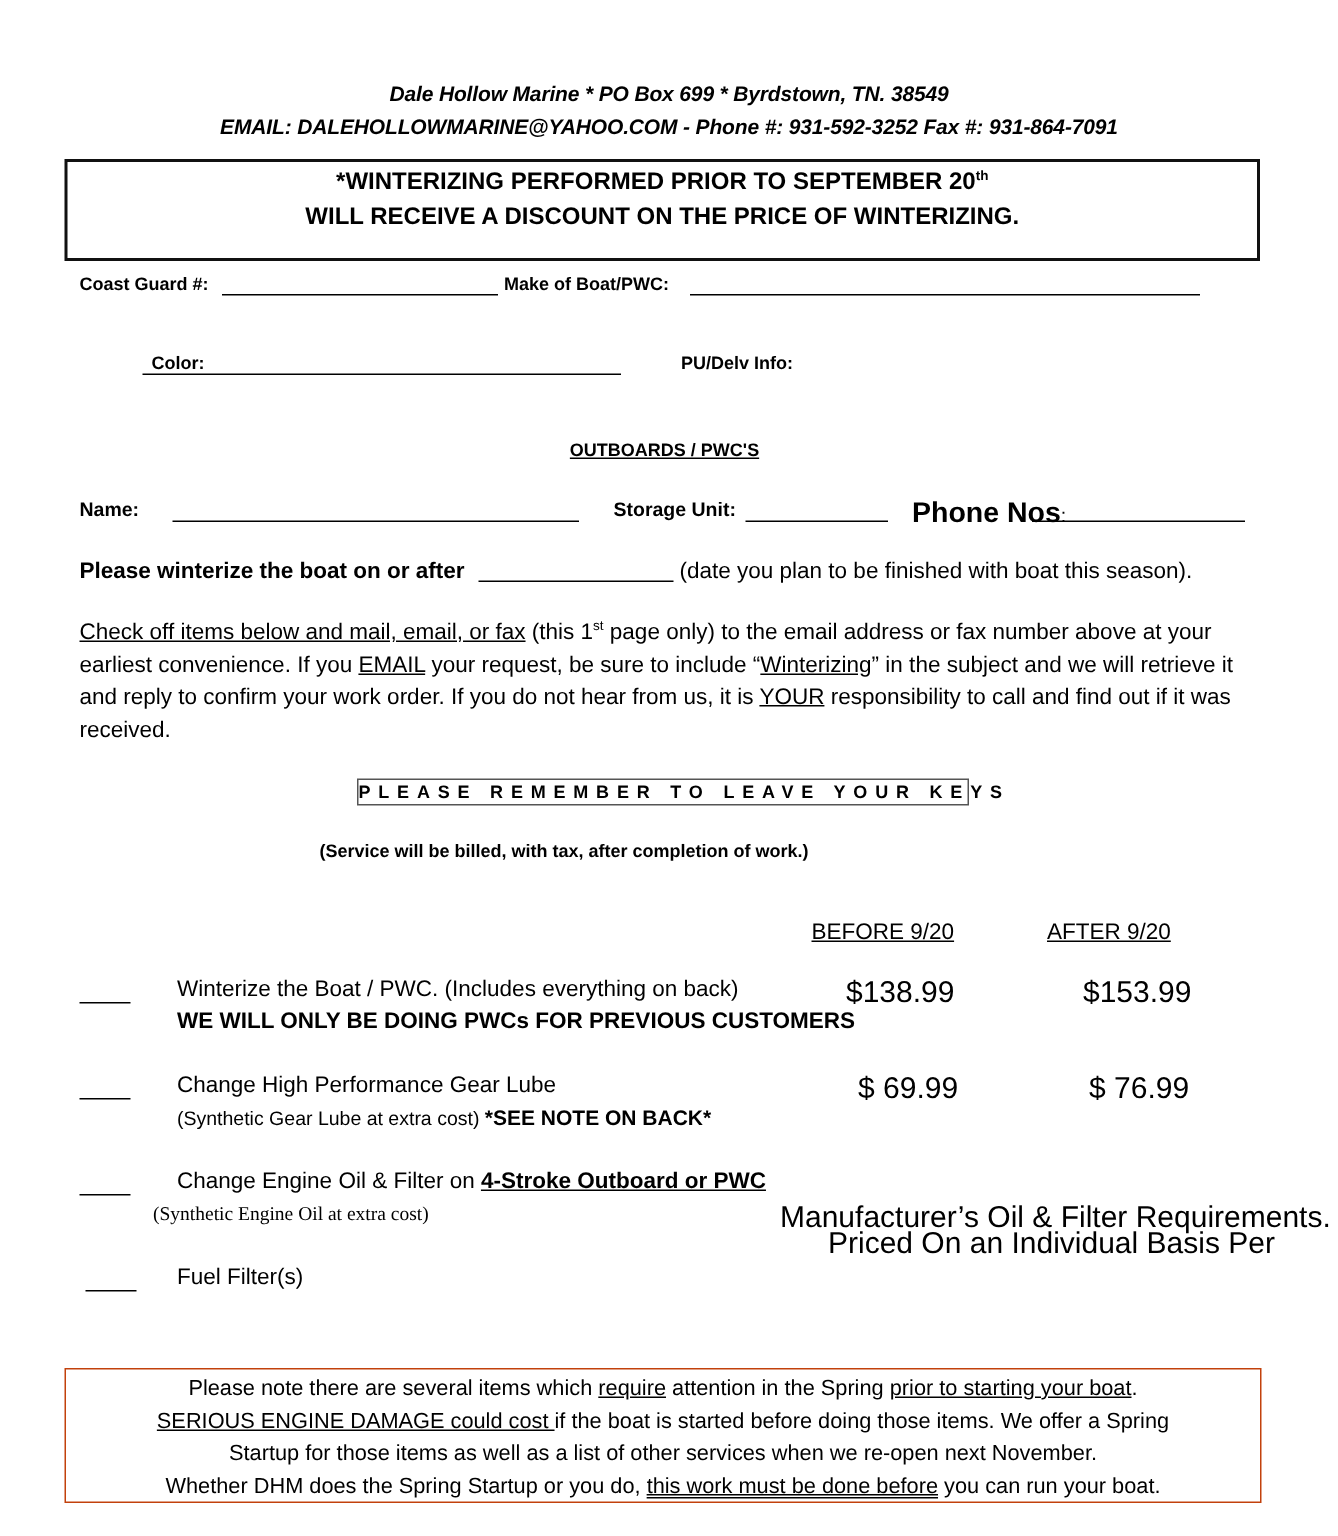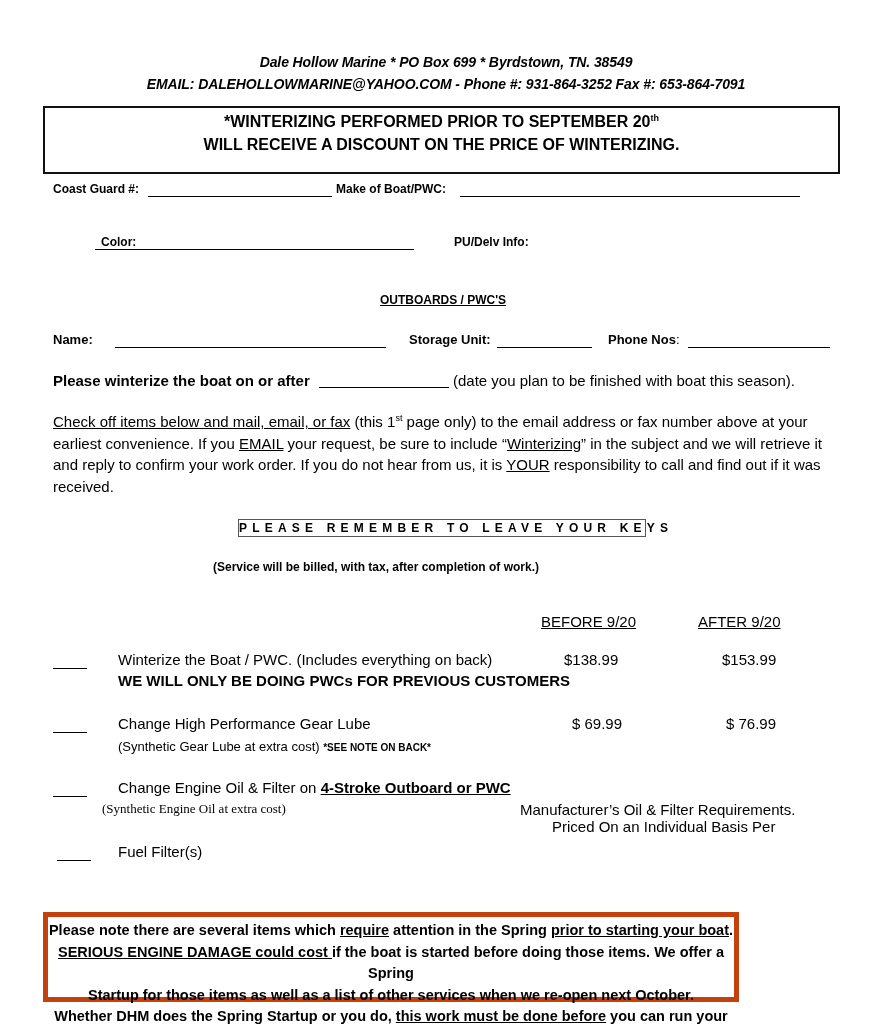--- a/index.html
+++ b/index.html
@@ -32,33 +32,33 @@
     left: 238px; top: 519px; width: 408px; height: 18px;
     border: 1px solid #555; box-sizing: border-box;
     font-weight: bold; font-size: 12px; letter-spacing: 5.2px;
     text-align: center; line-height: 16px; white-space: nowrap;
   }
   .billed { left: 0; width: 752px; top: 560px; font-weight: bold; font-size: 12px; text-align: center; }
   .colhdr { font-size: 15px; text-decoration: underline; }
   .chk { border-bottom: 1px solid #000; width: 34px; height: 1px; }
   .item-main { font-size: 15px; }
   .item-sub { font-size: 13px; }
-  .price { font-size: 15px; }
+  .price { font-size: 20px; }
   .note-box {
-    left: 43px; top: 912px; width: 696px; height: 90px;
-    border: 5px solid #c2410c; box-sizing: border-box;
-    font-weight: bold; font-size: 14.5px; line-height: 21.5px; text-align: center;
+    left: 43px; top: 912px; width: 798px; height: 90px;
+    border: 1px solid #c2410c; box-sizing: border-box;
+    font-weight: normal; font-size: 14.5px; line-height: 21.5px; text-align: center;
     padding-top: 3px;
   }
 </style>
 </head>
 <body>
 
 <div class="abs hdr center" style="top:54px;">Dale Hollow Marine * PO Box 699  *  Byrdstown, TN.  38549</div>
-<div class="abs hdr center" style="top:76px;">EMAIL:  DALEHOLLOWMARINE@YAHOO.COM  -  Phone #: 931-864-3252  Fax #:  653-864-7091</div>
+<div class="abs hdr center" style="top:76px;">EMAIL:  DALEHOLLOWMARINE@YAHOO.COM  -  Phone #: 931-592-3252  Fax #:  931-864-7091</div>
 
 <div class="abs banner">
   <div><span>*WINTERIZING PERFORMED PRIOR TO SEPTEMBER 20</span><sup>th</sup></div>
   <div>WILL RECEIVE A DISCOUNT ON THE PRICE OF WINTERIZING.</div>
 </div>
 
 <div class="abs lbl" style="left:53px; top:182px;">Coast Guard #:</div>
 <div class="abs line" style="left:148px; top:182px; width:184px;"></div>
 <div class="abs lbl" style="left:336px; top:182px;">Make of Boat/PWC:</div>
 <div class="abs line" style="left:460px; top:182px; width:340px;"></div>
@@ -67,21 +67,21 @@
 <div class="abs line" style="left:95px; top:235px; width:319px;"></div>
 <div class="abs lbl" style="left:454px; top:235px;">PU/Delv Info:</div>
 <div class="abs" style="left:540px; top:235px; width:250px; height:14px;"></div>
 
 <div class="abs lbl u center" style="left:0; width:886px; top:293px;">OUTBOARDS / PWC'S</div>
 
 <div class="abs lbl" style="left:53px; top:332px; font-size:13px;">Name:</div>
 <div class="abs line" style="left:115px; top:331px; width:271px; height:16px;"></div>
 <div class="abs lbl" style="left:409px; top:332px; font-size:13px;">Storage Unit:</div>
 <div class="abs line" style="left:497px; top:331px; width:95px; height:16px;"></div>
-<div class="abs" style="left:608px; top:332px; font-size:13px;"><span class="lbl" style="font-size:13px;margin-top:29px;">Phone Nos</span><span>:</span></div>
+<div class="abs" style="left:608px; top:332px; font-size:13px;"><span class="lbl" style="font-size:19px;margin-top:29px;">Phone Nos</span><span>:</span></div>
 <div class="abs line" style="left:688px; top:331px; width:142px; height:16px;"></div>
 
 <div class="abs bold15" style="left:53px; top:372px;">Please winterize the boat on or after</div>
 <div class="abs line" style="left:319px; top:370px; width:130px; height:17px;"></div>
 <div class="abs norm15" style="left:453px; top:372px;">(date you plan to be finished with boat this season).</div>
 
 <div class="abs para">
   <span class="u">Check off items below and mail, email, or fax</span><span> (this 1</span><sup>st</sup><span> page only) to the email address or fax number above at your earliest convenience.  If you </span><span class="u">EMAIL</span><span> your request, be sure to include “</span><span class="u">Winterizing</span><span>” in the subject and we will retrieve it and reply to confirm your work order.  If you do not hear from us, it is </span><span class="u">YOUR</span><span> responsibility to call and find out if it was received.</span>
 </div>
 
@@ -93,31 +93,31 @@
 <div class="abs colhdr" style="left:698px; top:613px;">AFTER 9/20</div>
 
 <div class="abs chk" style="left:53px; top:667px;"></div>
 <div class="abs item-main" style="left:118px; top:651px;">Winterize the Boat / PWC. (Includes everything on back)</div>
 <div class="abs bold15" style="left:118px; top:672px;">WE WILL ONLY BE DOING PWCs FOR PREVIOUS CUSTOMERS</div>
 <div class="abs price" style="left:564px; top:651px;">$138.99</div>
 <div class="abs price" style="left:722px; top:651px;">$153.99</div>
 
 <div class="abs chk" style="left:53px; top:731px;"></div>
 <div class="abs item-main" style="left:118px; top:715px;">Change High Performance Gear Lube</div>
-<div class="abs" style="left:118px; top:737px;"><span class="item-sub">(Synthetic Gear Lube at extra cost) </span><span class="bold15" style="font-size:10px;margin-top:28px;">*SEE NOTE ON BACK*</span></div>
+<div class="abs" style="left:118px; top:737px;"><span class="item-sub">(Synthetic Gear Lube at extra cost) </span><span class="bold15" style="font-size:14px;margin-top:28px;">*SEE NOTE ON BACK*</span></div>
 <div class="abs price" style="left:572px; top:715px;">$ 69.99</div>
 <div class="abs price" style="left:726px; top:715px;">$ 76.99</div>
 
 <div class="abs chk" style="left:53px; top:795px;"></div>
 <div class="abs item-main" style="left:118px; top:779px;text-align:center;"><span>Change Engine Oil &amp; Filter on </span><span class="u" style="font-weight:bold;">4-Stroke Outboard or PWC</span></div>
 <div class="abs item-sub" style="left:102px; top:801px;font-family:Liberation Serif, serif;">(Synthetic Engine Oil at extra cost)</div>
 <div class="abs price" style="left:552px; top:779px;margin-top:39px;">Priced On an Individual Basis Per</div>
 <div class="abs price" style="left:520px; top:801px;">Manufacturer’s Oil &amp; Filter Requirements.</div>
 
 <div class="abs chk" style="left:57px; top:859px;"></div>
 <div class="abs item-main" style="left:118px; top:843px;">Fuel Filter(s)</div>
 
 <div class="abs note-box">
   <div><span>Please note there are several items which </span><span class="u">require</span><span> attention in the Spring </span><span class="u">prior to starting your boat</span><span>.</span></div>
   <div><span class="u">SERIOUS ENGINE DAMAGE could cost </span><span>if the boat is started before doing those items.  We offer a Spring</span></div>
-  <div>Startup for those items as well as a list of other services when we re-open next October.</div>
+  <div>Startup for those items as well as a list of other services when we re-open next November.</div>
   <div><span>Whether DHM does the Spring Startup or you do, </span><span class="u" style="text-decoration-style:double;">this work must be done before</span><span> you can run your boat.</span></div>
 </div>
 
 </body></html>

